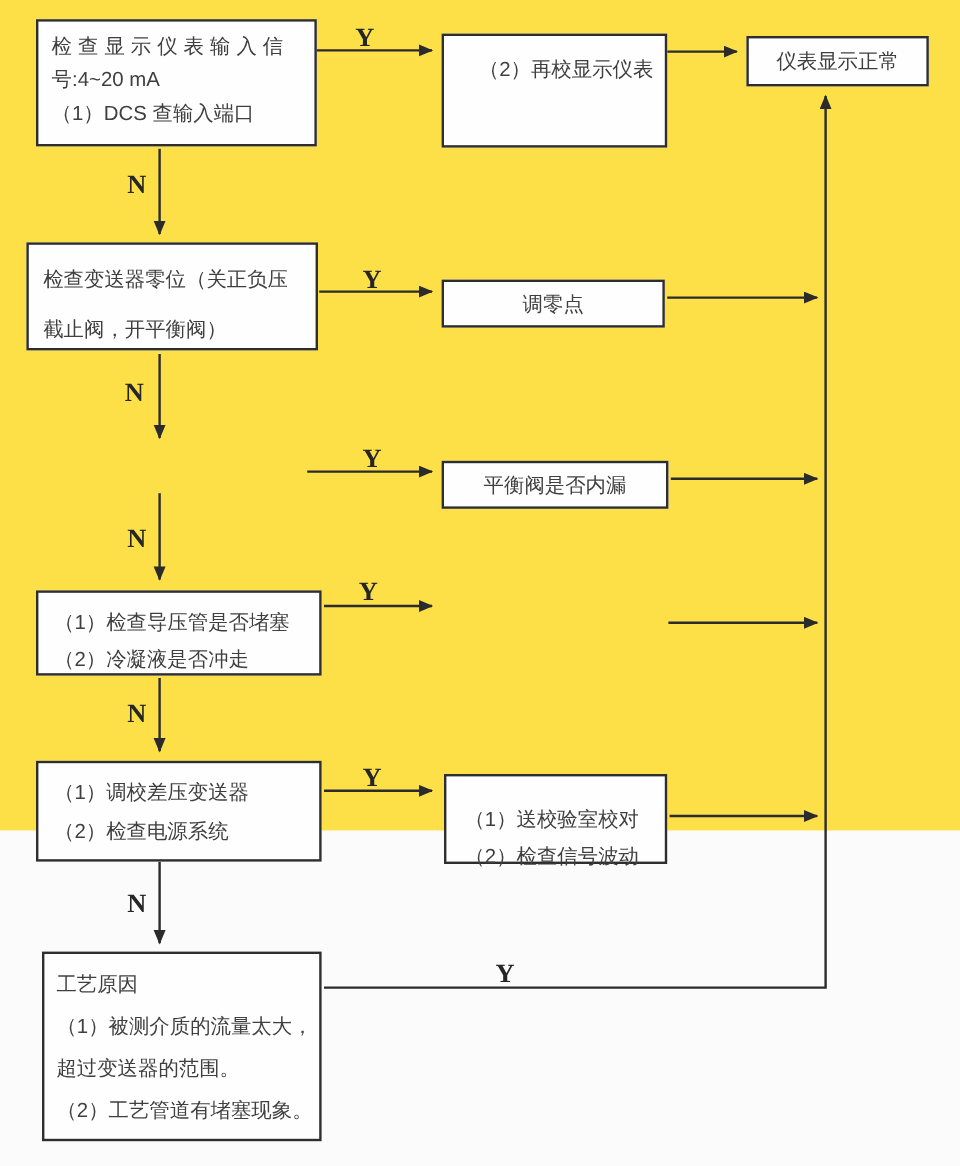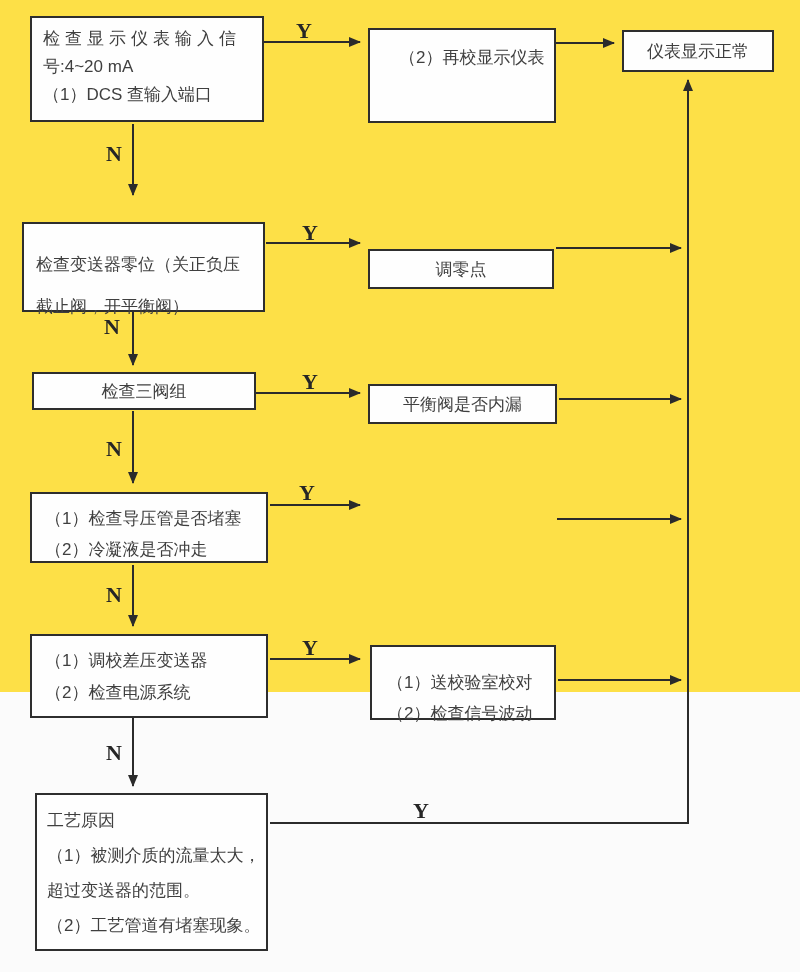--- a/index.html
+++ b/index.html
@@ -60,28 +60,25 @@
       <path d="M 270 823 L 688 823 L 688 80" marker-end="url(#ah)"></path>
     </g>
   </svg>
 
   <div class="node" style="left:30px;top:16px;width:234px;height:106px;padding:7px 11px;line-height:28px;">
     <div class="ln spread">检查显示仪表输入信</div>
     <div class="ln">号:4~20 mA</div>
     <div class="ln">（1）DCS 查输入端口</div>
   </div>
 
-  <div class="node" style="left:22px;top:202px;width:243px;height:90px;padding:20px 12px;line-height:42px;margin-top:20px;">
+  <div class="node" style="left:22px;top:202px;width:243px;height:90px;padding:8px 12px;line-height:42px;">
     <div class="ln">检查变送器零位（关正负压</div>
     <div class="ln">截止阀，开平衡阀）</div>
   </div>
 
-  <div class="node center" style="left:32px;top:372px;width:224px;height:38px;">
-    <div class="ln">检查三阀组</div>
-  </div>
 
   <div class="node" style="left:30px;top:492px;width:238px;height:71px;padding:9px 13px;line-height:31px;">
     <div class="ln">（1）检查导压管是否堵塞</div>
     <div class="ln">（2）冷凝液是否冲走</div>
   </div>
 
   <div class="node" style="left:30px;top:634px;width:238px;height:84px;padding:9px 13px;line-height:32px;">
     <div class="ln">（1）调校差压变送器</div>
     <div class="ln">（2）检查电源系统</div>
   </div>
@@ -90,21 +87,21 @@
     <div class="ln">工艺原因</div>
     <div class="ln">（1）被测介质的流量太大，</div>
     <div class="ln">超过变送器的范围。</div>
     <div class="ln">（2）工艺管道有堵塞现象。</div>
   </div>
 
   <div class="node" style="left:368px;top:28px;width:188px;height:95px;padding:14px 29px;line-height:28px;">
     <div class="ln">（2）再校显示仪表</div>
   </div>
 
-  <div class="node center" style="left:368px;top:249px;width:186px;height:40px;">
+  <div class="node center" style="left:368px;top:233px;width:186px;height:40px;">
     <div class="ln">调零点</div>
   </div>
 
   <div class="node center" style="left:368px;top:384px;width:189px;height:40px;">
     <div class="ln">平衡阀是否内漏</div>
   </div>
 
 
   <div class="node" style="left:370px;top:645px;width:186px;height:75px;padding:20px 15px;line-height:31px;">
     <div class="ln">（1）送校验室校对</div>

